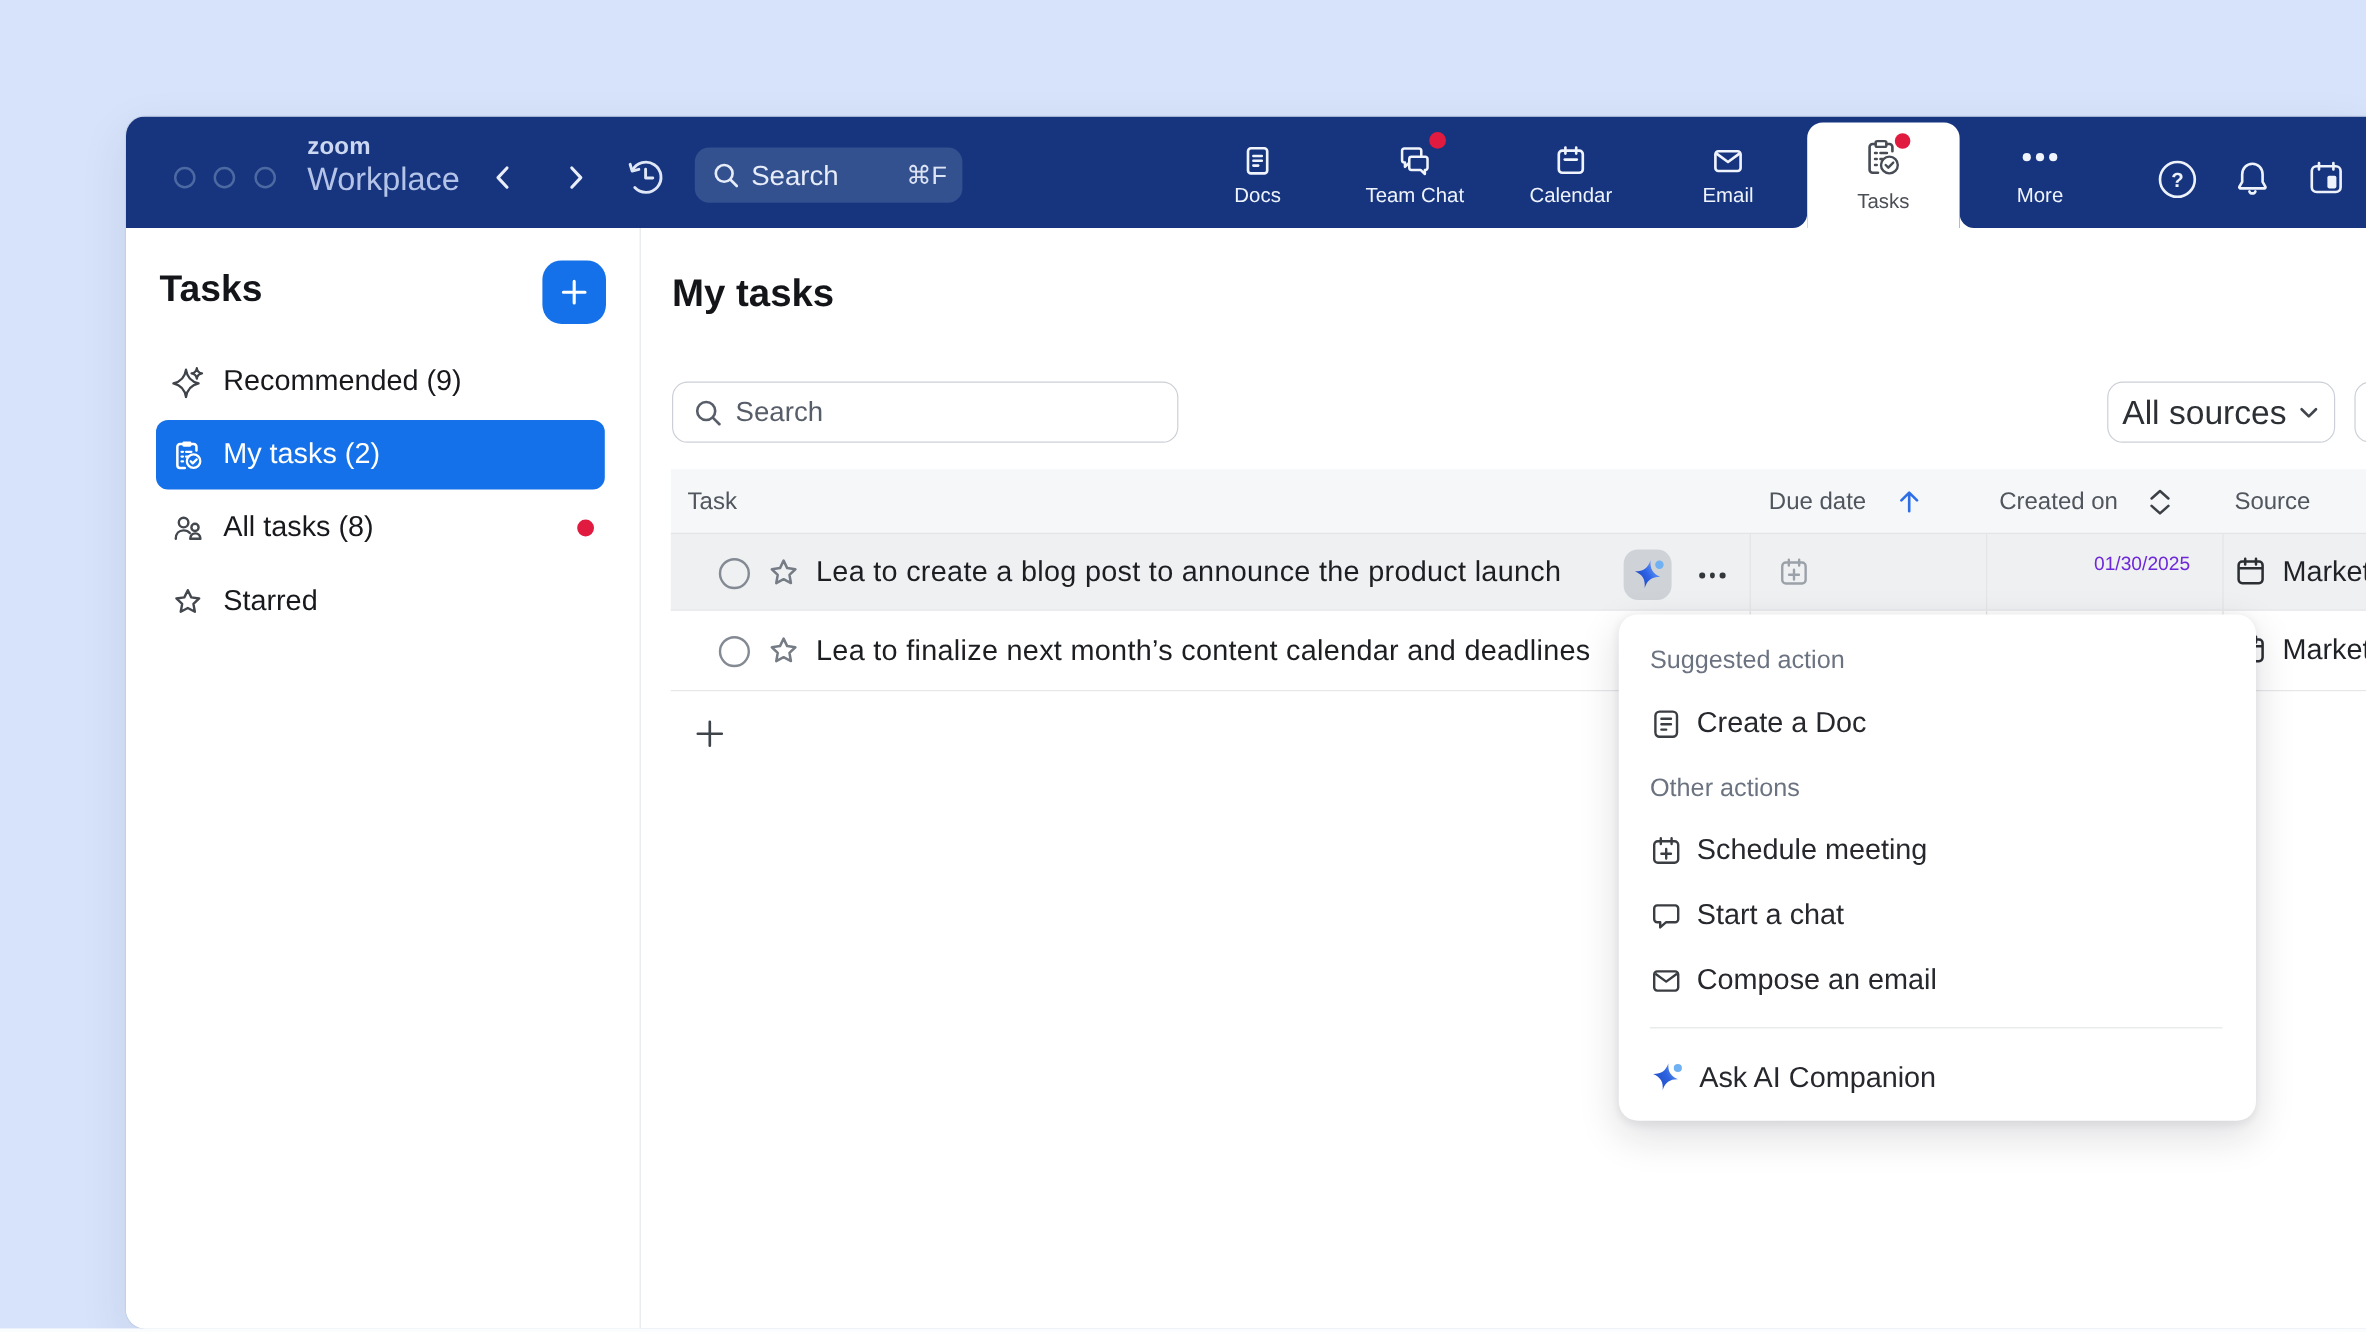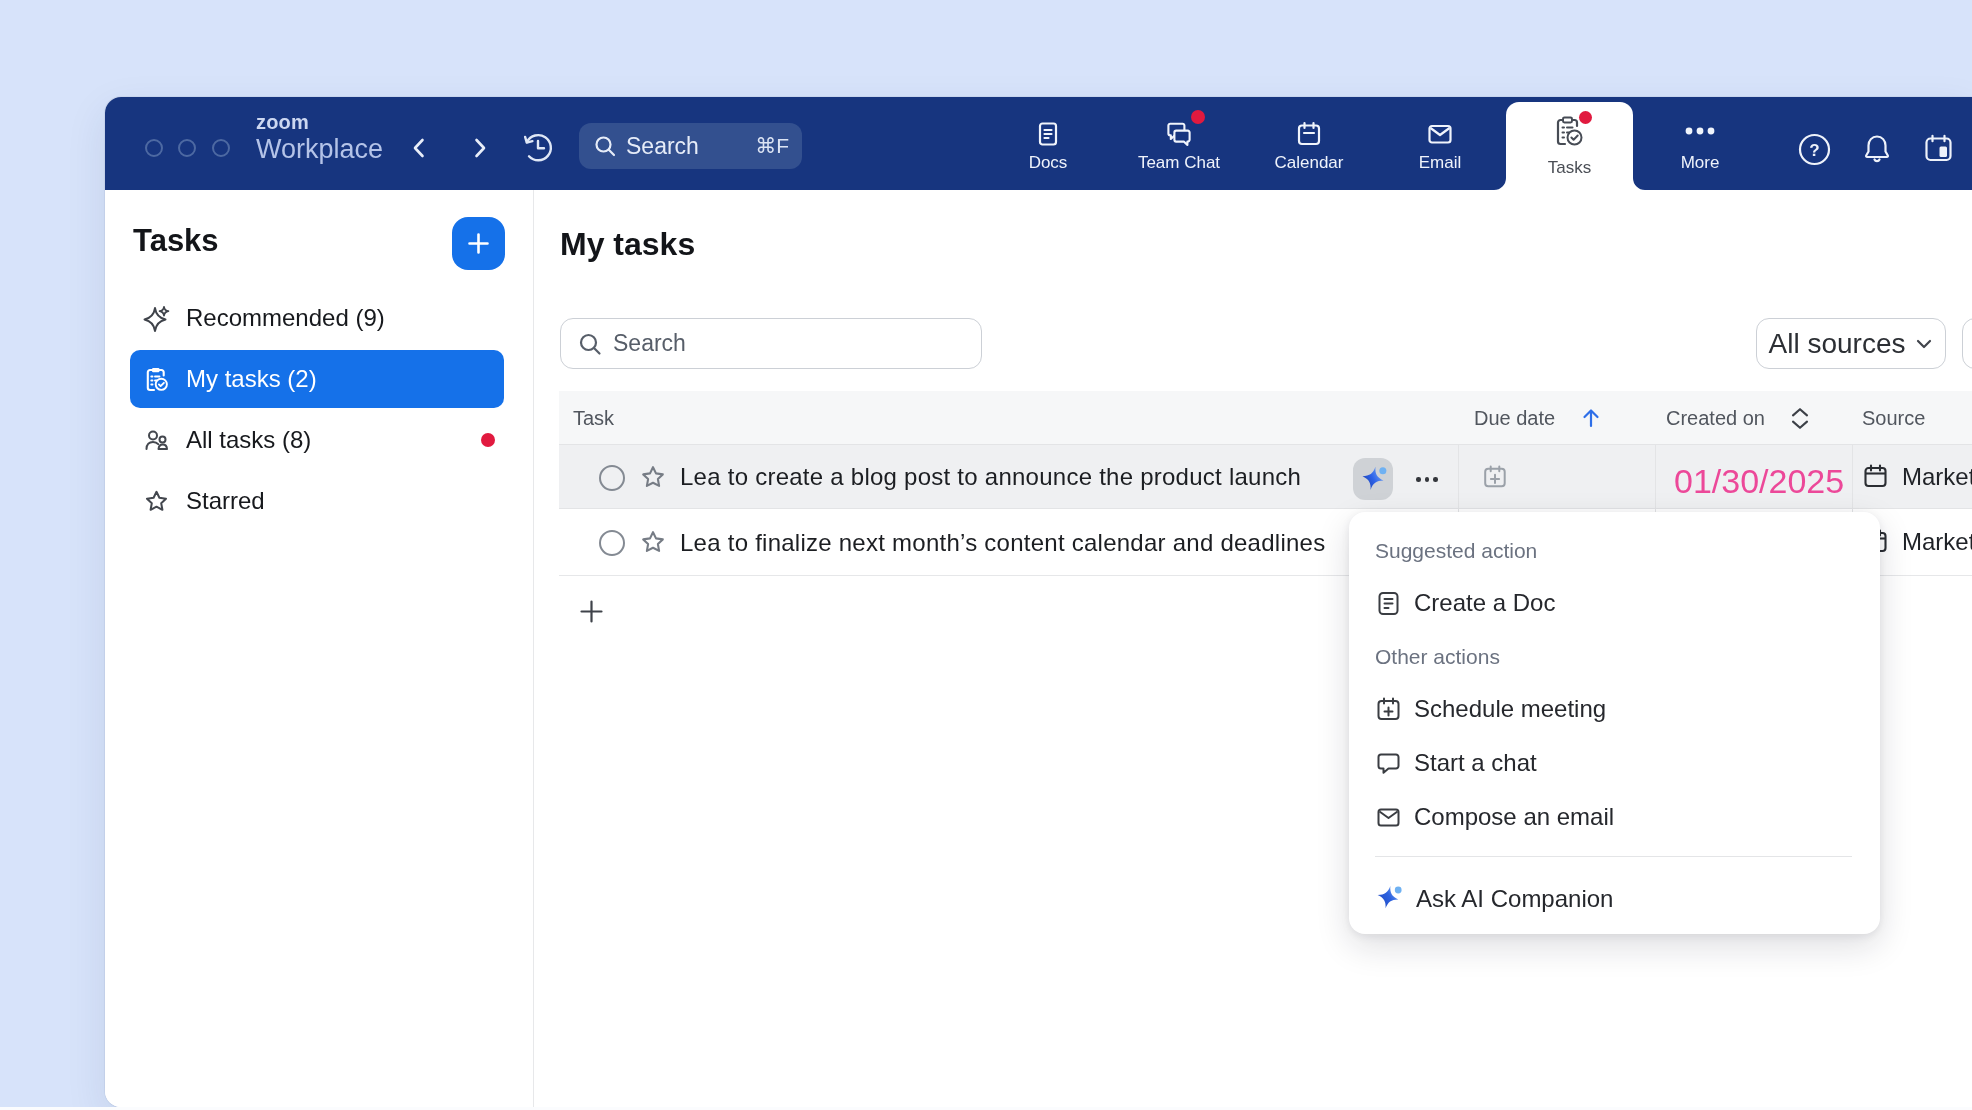--- a/index.html
+++ b/index.html
@@ -52,21 +52,21 @@
   .th { position:absolute; top:0; height:54px; display:flex; align-items:center; font-size:20px; color:#51565e; }
   .row { position:absolute; left:454px; width:1413px; height:64px; }
   .row1 { top:348px; background:#eff0f2; border-bottom:1px solid #e3e4e6; }
   .row2 { top:412px; height:67px; background:#fff; border-bottom:1px solid #e6e7e9; }
   .vline { position:absolute; top:0; bottom:0; width:1px; background:#e3e4e6; }
   .ccircle { position:absolute; left:494px; width:26px; height:26px; border:2.2px solid #848a93; border-radius:50%; }
   .rowtxt { position:absolute; left:575px; font-size:24px; letter-spacing:.25px; color:#1c1e22; }
   .aibtn { position:absolute; left:1248px; top:361px; width:40px; height:42px; border-radius:12px; background:#cfd2d6; }
   .dots3 { position:absolute; display:flex; gap:4px; }
   .dots3 i { width:4.5px; height:4.5px; border-radius:50%; background:#33363b; }
-  .datetxt { position:absolute; left:1569px; font-size:34px; color:#ec4899; }
+  .datetxt { position:absolute; left:1640px; font-size:16px; color:#6d28d9; }
   .srctxt { position:absolute; left:1797px; font-size:24px; color:#1f2227; }
   .plusbtn { position:absolute; left:473px; top:501px; color:#3f434a; }
   
   .popup { position:absolute; left:1244px; top:415px; width:531px; height:422px; background:#fff; border-radius:16px;
            box-shadow:0 12px 34px rgba(20,24,40,.14), 0 2px 8px rgba(20,24,40,.08); z-index:20; }
   .popup .grp { position:absolute; left:26px; font-size:21px; color:#6b7280; }
   .popup .item { position:absolute; left:26px; display:flex; align-items:center; gap:12px; }
   .popup .item .t { font-size:24px; color:#26282d; }
   .popup .div { position:absolute; left:26px; width:477px; height:1px; background:#e4e5e7; top:344px; }
 </style>

